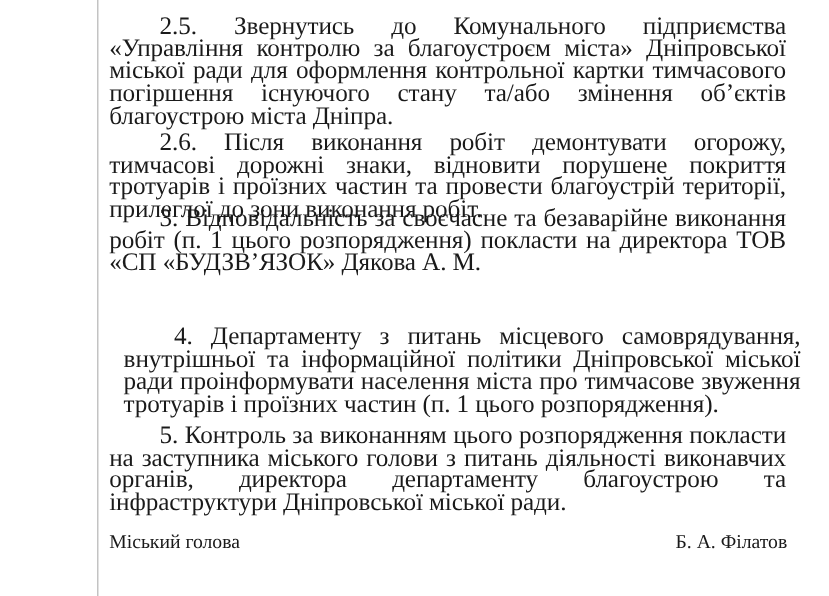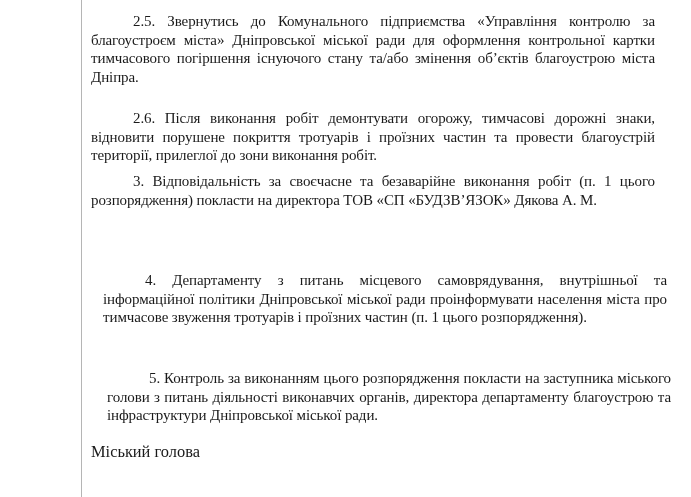--- a/index.html
+++ b/index.html
@@ -26,21 +26,21 @@
   .doc {
     position: absolute;
     left: 91px;
     top: 0;
     width: 564px;
   }
   .para {
     position: absolute;
     left: 0;
     width: 564px;
-    font-size: 15px;
+    font-size: 21px;
     line-height: 18.7px;
     text-align: justify;
     text-indent: 42px;
     letter-spacing: -0.1px;
   }
   .p1 { top: 12px; }
   .p2 { top: 109px; }
   .p3 { top: 172px; }
   .p4 { top: 259px; }
   .p5 { top: 353px; }
@@ -61,18 +61,19 @@
 </head>
 <body>
 
 <div class="margin-line"></div>
 
 <div class="doc">
   <p class="para p1" style="margin:0">2.5. Звернутись до Комунального підприємства «Управління контролю за благоустроєм міста» Дніпровської міської ради для оформлення контрольної картки тимчасового погіршення існуючого стану та/або змінення об’єктів благоустрою міста Дніпра.</p>
   <p class="para p2" style="margin:0">2.6. Після виконання робіт демонтувати огорожу, тимчасові дорожні знаки, відновити порушене покриття тротуарів і проїзних частин та провести благоустрій території, прилеглої до зони виконання робіт.</p>
   <p class="para p3" style="margin:0">3. Відповідальність за своєчасне та безаварійне виконання робіт (п. 1 цього розпорядження) покласти на директора ТОВ «СП «БУДЗВ’ЯЗОК» Дякова А. М.</p>
   <p class="para p4" style="margin:12px">4. Департаменту з питань місцевого самоврядування, внутрішньої та інформаційної політики Дніпровської міської ради проінформувати населення міста про тимчасове звуження тротуарів і проїзних частин (п. 1 цього розпорядження).</p>
-  <p class="para p5" style="margin:16px">5. Контроль за виконанням цього розпорядження покласти на заступника міського голови з питань діяльності виконавчих органів, директора департаменту благоустрою та інфраструктури Дніпровської міської ради.</p>
+  <p class="para p5" style="margin:0">5. Контроль за виконанням цього розпорядження покласти на заступника міського голови з питань діяльності виконавчих органів, директора департаменту благоустрою та інфраструктури Дніпровської міської ради.</p>
 
   <div class="signature">
     <span>Міський голова</span>
+    <span class="sig-name">Б. А. Філатов</span>
   </div>
 </div>
 
 </body></html>

